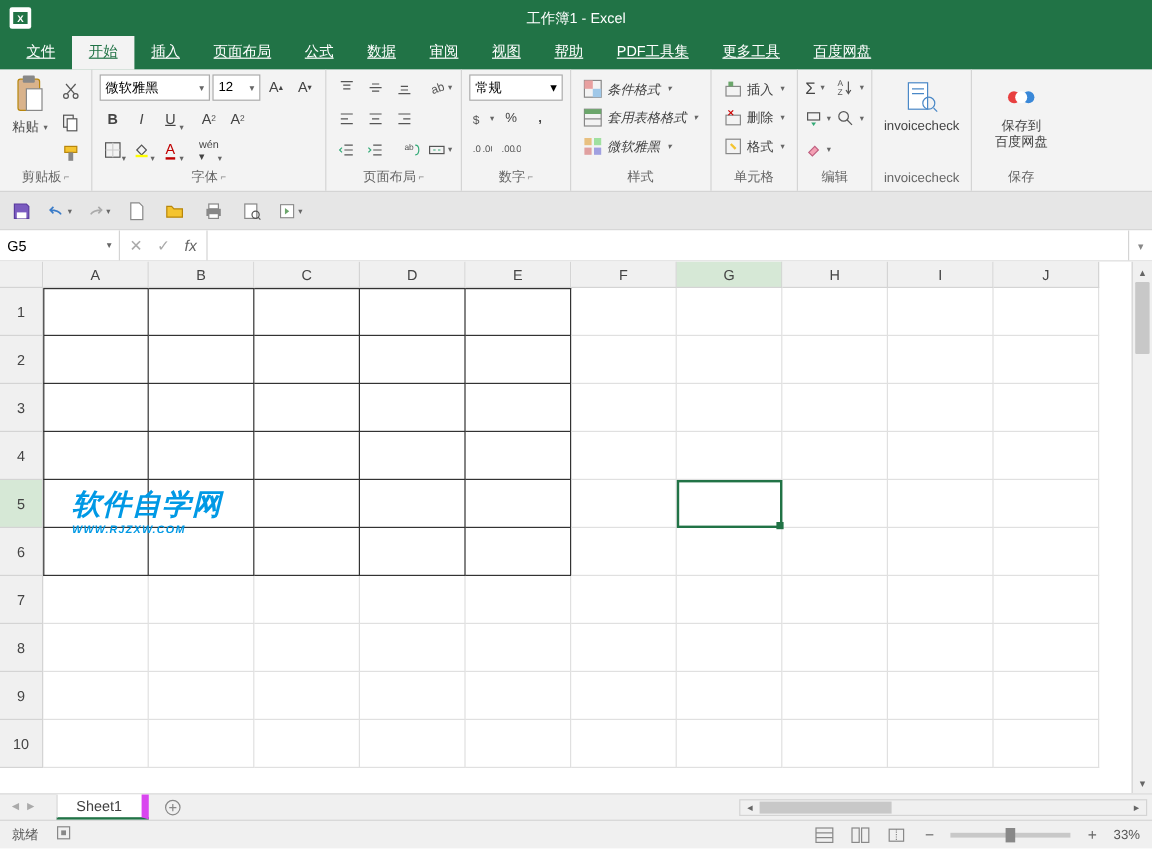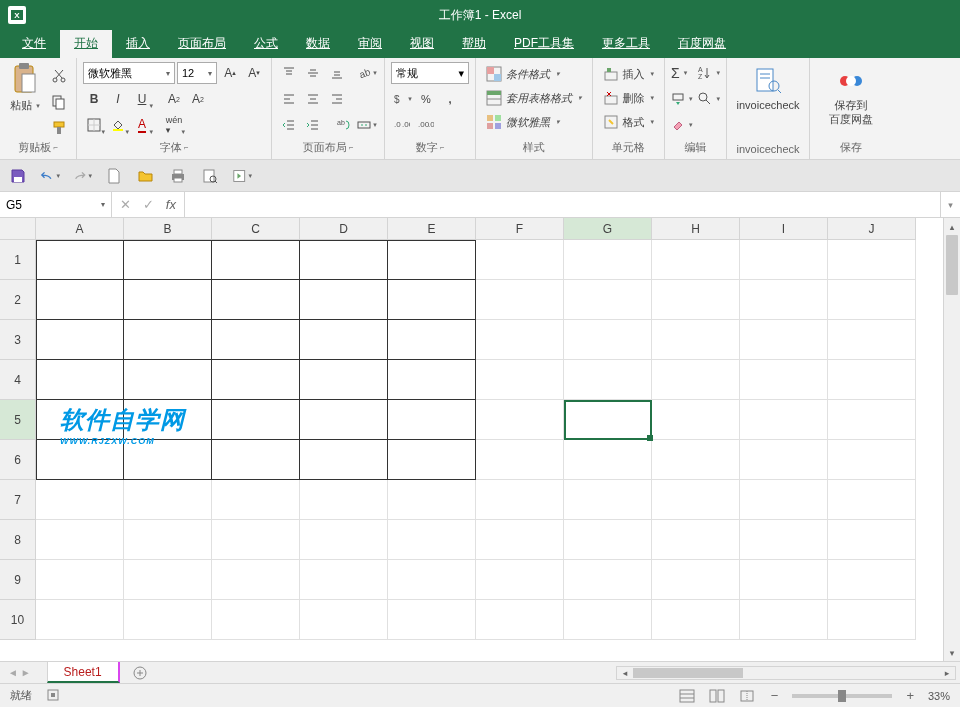--- a/index.html
+++ b/index.html
@@ -74,21 +74,21 @@
 .large-btn { display: flex; flex-direction: column; align-items: center; width: 70px; cursor: pointer; padding-top: 4px; }
 .large-btn svg { width: 30px; height: 30px; }
 .large-btn .lbl { font-size: 11px; color: #444; text-align: center; line-height: 14px; margin-top: 2px; }
 
 
 .qat-bar { height: 32px; background: #e6e6e6; border-bottom: 1px solid #d4d4d4; display: flex; align-items: center; padding: 0 8px; gap: 12px; }
 .qat-bar .qbtn { width: 20px; height: 20px; display: flex; align-items: center; justify-content: center; cursor: pointer; }
 
 
 .formula-bar { height: 26px; background: #fff; border-bottom: 1px solid #d4d4d4; display: flex; align-items: stretch; }
-.name-box { width: 112px; border-right: 1px solid #d4d4d4; display: flex; align-items: center; padding: 2px 6px; font-size: 12px; justify-content: space-between; }
+.name-box { width: 100px; border-right: 1px solid #d4d4d4; display: flex; align-items: center; padding: 2px 6px; font-size: 12px; justify-content: space-between; }
 .name-box .arrow { font-size: 8px; color: #666; }
 .fx-controls { display: flex; align-items: center; border-right: 1px solid #d4d4d4; padding: 0 8px; gap: 12px; }
 .fx-controls .fxb { color: #aaa; font-size: 13px; cursor: pointer; }
 .fx-controls .fxb.fx { font-style: italic; color: #666; }
 .formula-input { flex: 1; padding: 0 6px; font-size: 12px; display: flex; align-items: center; }
 .formula-expand { width: 20px; display: flex; align-items: center; justify-content: center; border-left: 1px solid #d4d4d4; cursor: pointer; font-size: 9px; color: #888; }
 
 
 .grid-area { position: relative; height: 443px; background: #fff; overflow: hidden; }
 .corner { position: absolute; left: 0; top: 0; width: 36px; height: 22px; background: #f0f0f0; border-right: 1px solid #d4d4d4; border-bottom: 1px solid #d4d4d4; }
@@ -111,21 +111,21 @@
 .watermark .wm1 { color: #0099e5; font-size: 24px; letter-spacing: 1px; }
 .watermark .wm2 { color: #0099e5; font-size: 9px; letter-spacing: 1px; }
 .vscroll { position: absolute; right: 0; top: 0; width: 17px; height: 100%; background: #f0f0f0; border-left: 1px solid #d4d4d4; }
 .vscroll .up, .vscroll .down { height: 17px; display: flex; align-items: center; justify-content: center; font-size: 9px; color: #666; cursor: pointer; }
 .vscroll .down { position: absolute; bottom: 0; width: 100%; }
 .vscroll .thumb { position: absolute; top: 17px; left: 2px; right: 2px; height: 60px; background: #c8c8c8; border-radius: 1px; cursor: pointer; }
 
 
 .sheet-tabs { height: 22px; border-top: 1px solid #d4d4d4; background: #f0f0f0; display: flex; align-items: stretch; }
 .tab-nav { display: flex; align-items: center; padding: 0 8px; gap: 8px; color: #aaa; cursor: pointer; font-size: 10px; }
-.sheet-tab { background: #fff; border-right: 2px solid #d946ef; border-left: 1px solid #d4d4d4; border-bottom: 2px solid #217346; padding: 0 16px; display: flex; align-items: center; font-size: 12px; color: #b91c1c; cursor: pointer; margin-left: 8px; }
+.sheet-tab { background: #fff; border-right: 6px solid #d946ef; border-left: 1px solid #d4d4d4; border-bottom: 2px solid #217346; padding: 0 16px; display: flex; align-items: center; font-size: 12px; color: #404040; cursor: pointer; margin-left: 8px; }
 .new-sheet { padding: 0 12px; display: flex; align-items: center; cursor: pointer; color: #666; }
 .hscroll-area { flex: 1; display: flex; align-items: center; justify-content: flex-end; padding-right: 4px; }
 .hscroll { width: 340px; height: 14px; background: #f0f0f0; border: 1px solid #d4d4d4; display: flex; position: relative; }
 .hscroll .hbtn { width: 16px; display: flex; align-items: center; justify-content: center; font-size: 9px; color: #666; cursor: pointer; }
 .hscroll .htrack { flex: 1; position: relative; }
 .hscroll .hthumb { position: absolute; left: 0; top: 1px; bottom: 1px; width: 110px; background: #c8c8c8; cursor: pointer; }
 
 
 .status-bar { height: 24px; background: #f0f0f0; border-top: 1px solid #d4d4d4; display: flex; align-items: center; padding: 0 10px; font-size: 11px; color: #555; }
 .status-bar .left { display: flex; gap: 14px; align-items: center; }

